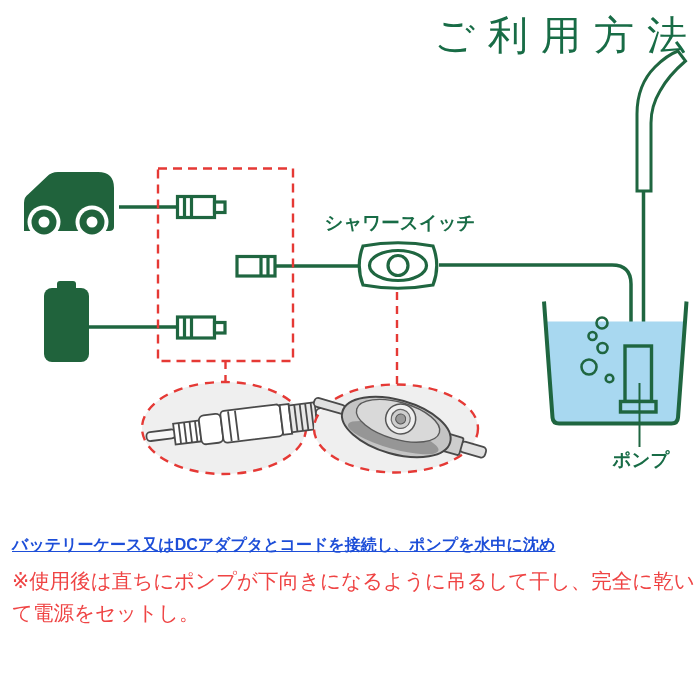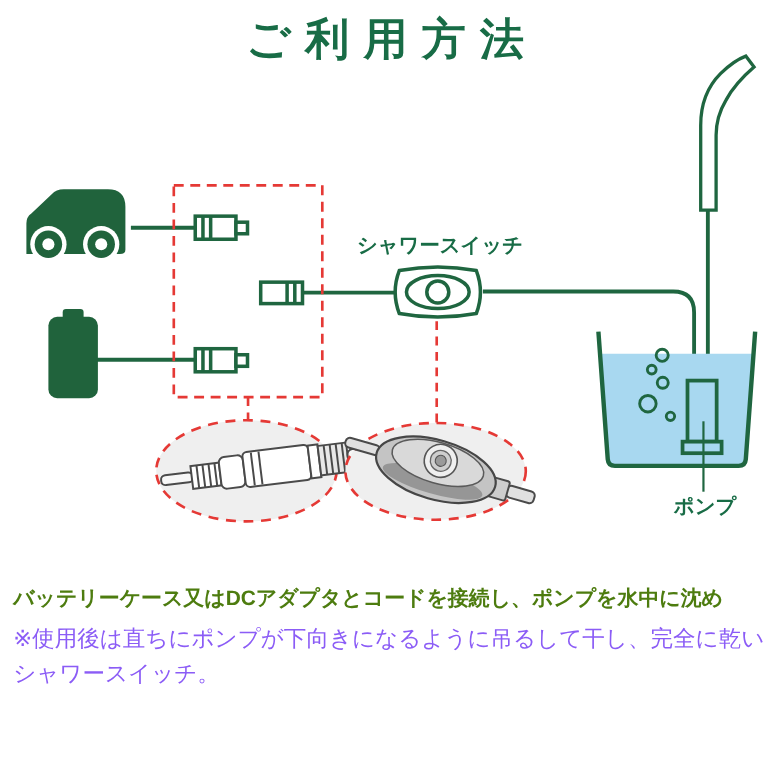--- a/index.html
+++ b/index.html
@@ -1,28 +1,28 @@
 <!DOCTYPE html>
 <html><head>
 <meta charset="utf-8">
 <style>
   html,body{margin:0;padding:0;}
   body{
     width:700px;height:700px;background:#ffffff;position:relative;overflow:hidden;
     font-family:"Liberation Sans","DejaVu Sans",sans-serif;
   }
   .page-title{
-    position:absolute;top:8px;left:0;width:700px;text-align:center;
-    font-size:40px;font-weight:bold;color:#186C46;
+    position:absolute;top:8px;left:0;width:700px;text-align:right;
+    font-size:40px;font-weight:normal;color:#186C46;
     letter-spacing:13px;text-indent:13px;white-space:nowrap;
   }
   svg.diagram{position:absolute;top:0;left:0;}
   .notes{position:absolute;top:529px;left:12px;right:8px;}
-  .note-green{color:#4d7c0f;font-weight:bold;font-size:19px;line-height:32.5px;}
-  .note-black{color:#8b5cf6;font-weight:normal;font-size:20.5px;line-height:32.5px;margin-top:3px;}
+  .note-green{color:#1d4ed8;font-weight:bold;font-size:16px;line-height:32.5px;text-decoration:underline;}
+  .note-black{color:#ef4444;font-weight:normal;font-size:20.5px;line-height:32.5px;margin-top:3px;}
   .note-line{white-space:nowrap;}
 </style>
 </head>
 <body>
 
 <div class="page-title">ご利用方法</div>
 
 <svg class="diagram" width="700" height="485" viewBox="0 0 700 485">
 
   <g stroke="#1F6640" stroke-width="3.5" fill="none">
@@ -138,15 +138,15 @@
     </g>
   </g>
 </svg>
 
 <div class="notes">
   <div class="note-green">
     <div class="note-line">バッテリーケース又はDCアダプタとコードを接続し、ポンプを水中に沈め</div>
   </div>
   <div class="note-black">
     <div class="note-line">※使用後は直ちにポンプが下向きになるように吊るして干し、完全に乾い</div>
-    <div class="note-line">シャワースイッチ。</div>
+    <div class="note-line">て電源をセットし。</div>
   </div>
 </div>
 
 </body></html>

